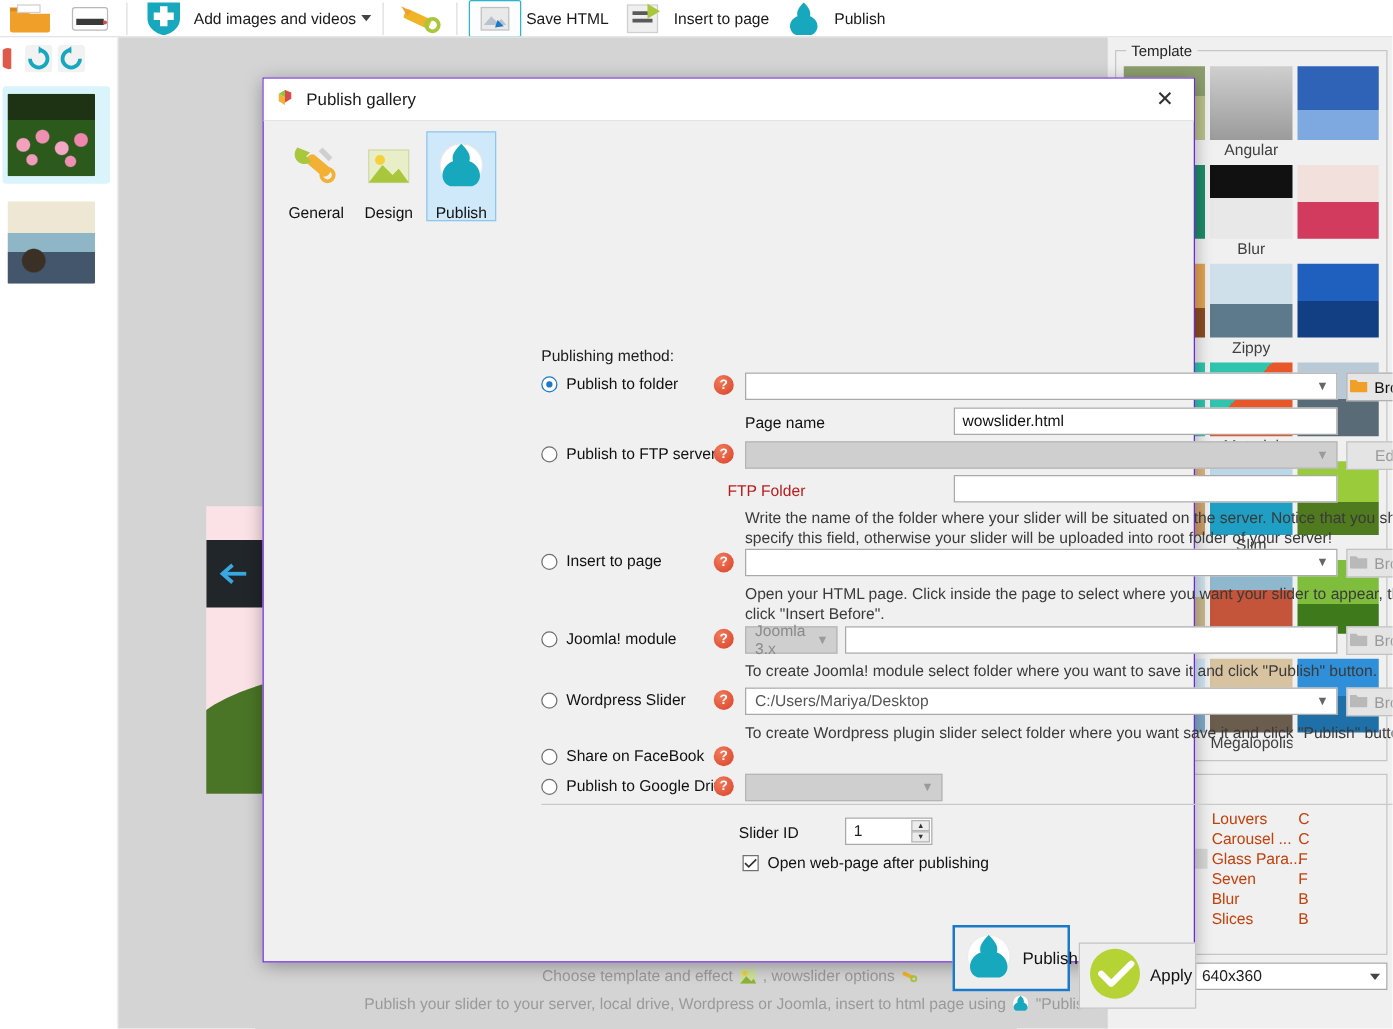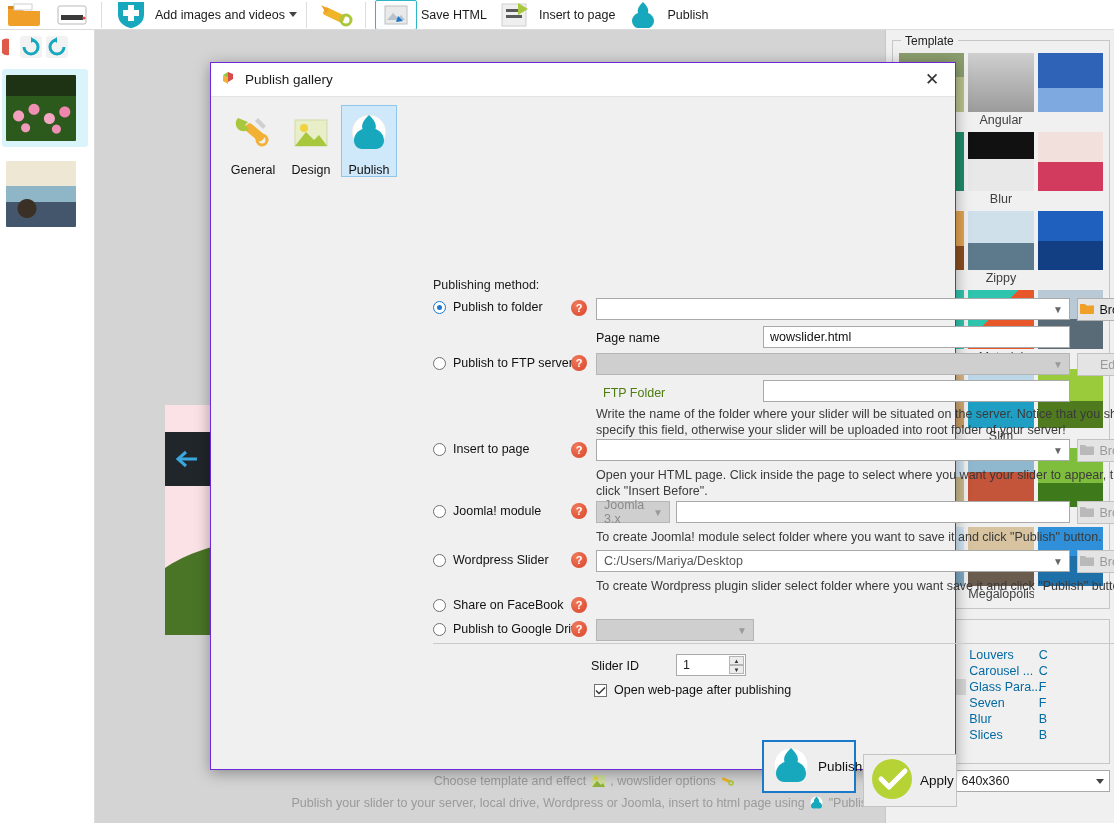--- a/index.html
+++ b/index.html
@@ -123,21 +123,21 @@
 
   .fontrow { display: flex; gap: 4px; margin: 4px 4px 0 6px; align-items: center; }
   .fld {
     height: 21px; border: 1px solid #a9a9a9; background: #fff; font-size: 12.5px;
     padding: 0 4px; line-height: 19px; color: #111;
   }
   .fld.ro { background: #eeeeee; }
 
   .eff-cols { display: flex; }
   .eff-col { width: 33.33%; }
-  .eff-item { font-size: 12.5px; padding: 1px 3px; color: #0369a1; white-space: nowrap; }
+  .eff-item { font-size: 12.5px; padding: 1px 3px; color: #c2410c; white-space: nowrap; }
   .eff-item.sel { background: #d6d6d6; }
 
   .sizerow { display: flex; align-items: center; gap: 8px; margin: 6px 4px 0 8px; }
   .sizelabel { font-size: 12.5px; }
   .combo {
     flex: 1; height: 22px; border: 1px solid #a9a9a9; background: #fff;
     display: flex; align-items: center; justify-content: space-between; padding: 4px 5px;
     font-size: 12.5px;
   }
 
@@ -602,21 +602,21 @@
       </div>
       <div class="help" style="position:absolute; left:360px; top:258px;">?</div>
       <div class="ddl dis" style="position:absolute; left:385px; top:256px; width:474px;">
         <span></span>
         <span class="chev dis">▼</span>
       </div>
       <div class="btn dis" style="position:absolute; left:866px; top:256px; width:78px;">
         <span>Edit...</span>
       </div>
 
-      <div class="flabel" style="left:392px; top:289px; color:#4d7c0f;text-align:right;">FTP Folder</div>
+      <div class="flabel" style="left:371px; top:289px; color:#b91c1c;text-align:right;">FTP Folder</div>
       <div class="txt" style="position:absolute; left:552px; top:283px; width:307px;"></div>
       <div class="note" style="left:385px; top:309px; width:560px;">Write the name of the folder where your slider will be situated on the server. Notice that you should specify this field, otherwise your slider will be uploaded into root folder of your server!</div>
 
       <div class="row" style="left:222px; top:345px;">
         <span class="radio"></span>
         <span class="rlabel">Insert to page</span>
       </div>
       <div class="help" style="position:absolute; left:360px; top:345px;">?</div>
       <div class="ddl" style="position:absolute; left:385px; top:342px; width:474px;">
         <span></span>

